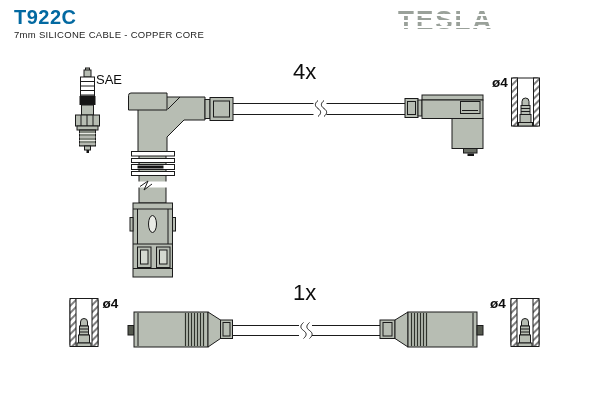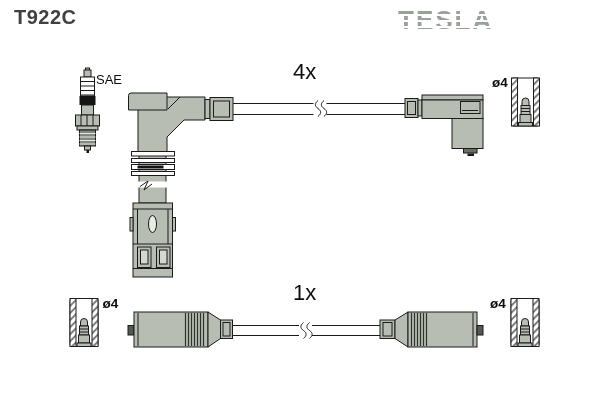--- a/index.html
+++ b/index.html
@@ -4,21 +4,21 @@
 <title>T922C</title>
 <style>
   html,body { margin:0; padding:0; background:#fff; }
   .page {
     position:relative; width:600px; height:400px;
     background:var(--background,#fff); overflow:hidden;
     font-family:"Liberation Sans", sans-serif;
   }
   .part-number {
     position:absolute; left:14px; top:6px;
-    font-size:20px; font-weight:bold; color:#404040; letter-spacing:0.5px;
+    font-size:20px; font-weight:bold; color:#0369a1; letter-spacing:0.5px;
   }
   .subtitle {
     position:absolute; left:14px; top:29px;
     font-size:9.5px; color:#222; letter-spacing:0.3px;
   }
   .logo {
     position:absolute; left:398px; top:5px; height:30px;
   }
   .logo .brand-text {
     font-size:26px; font-weight:900; letter-spacing:2px;
@@ -40,20 +40,21 @@
   text.qty   { font-size:22px; }
   text.sae   { font-size:13px; }
   text.dia   { font-size:13.5px; font-weight:bold; }
 </style>
 </head>
 <body>
 
 <div class="page">
 
   <div class="part-number">T922C</div>
+  <div class="subtitle">7mm SILICONE CABLE - COPPER CORE</div>
 
   <div class="logo">
     <span class="brand-text">TESLA</span>
     <div class="stripe" style="top:9px"></div>
     <div class="stripe" style="top:15px"></div>
     <div class="stripe" style="top:21px"></div>
   </div>
 
   <svg width="600" height="400" viewBox="0 0 600 400">
     <defs>

